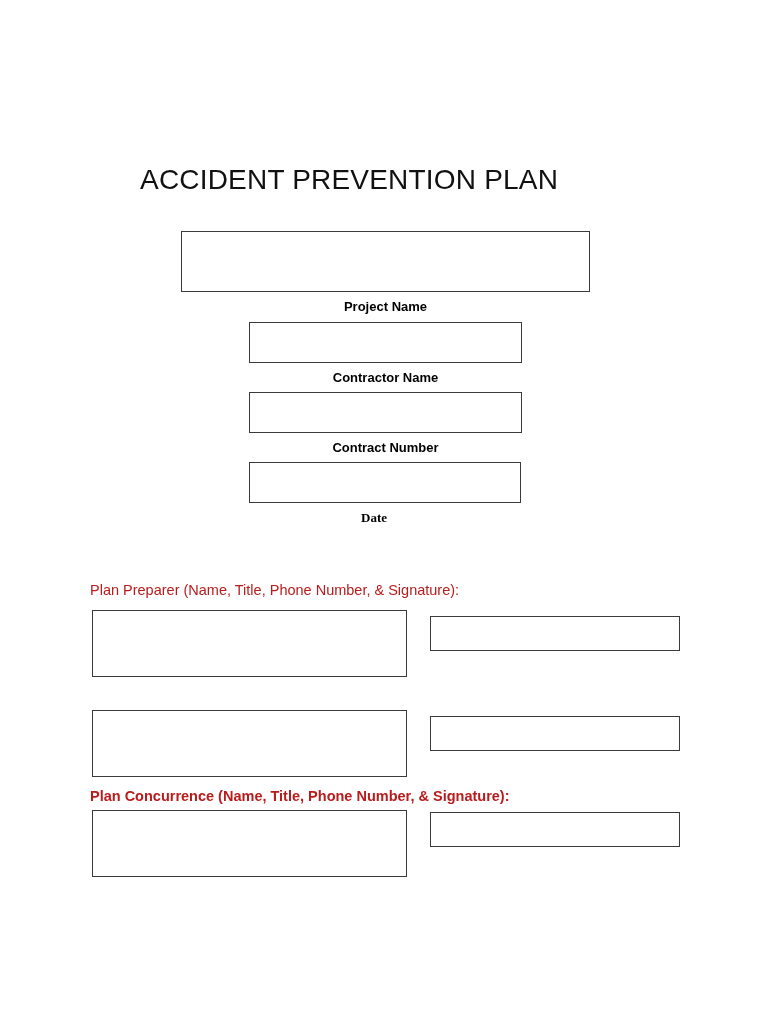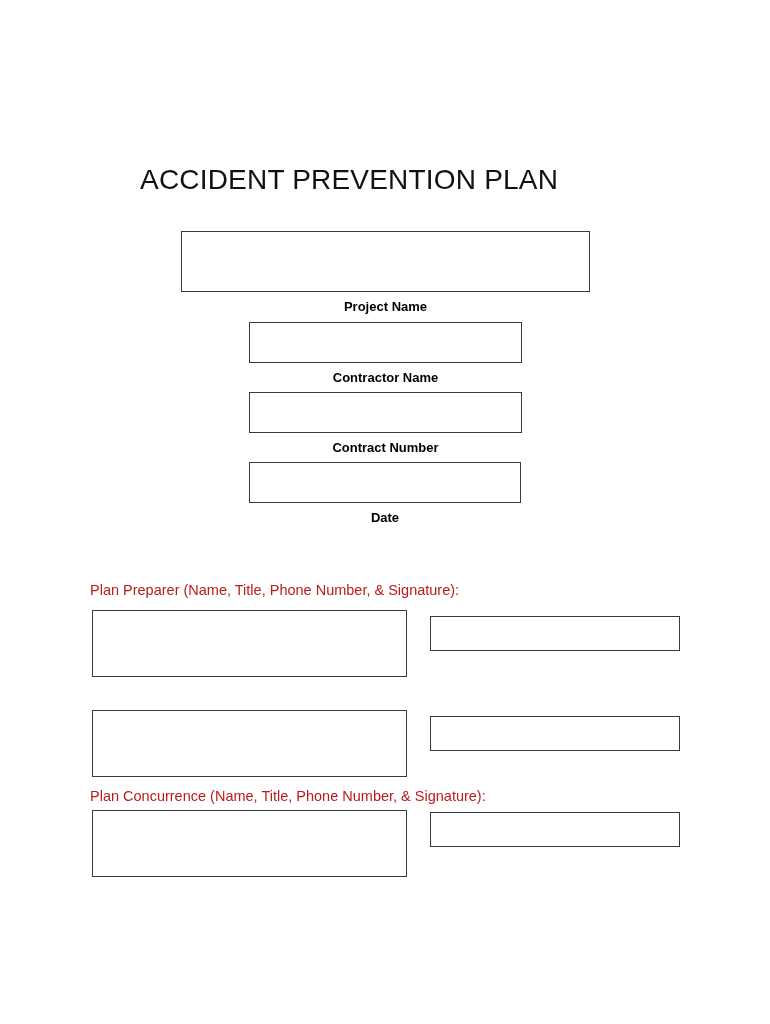--- a/index.html
+++ b/index.html
@@ -60,21 +60,21 @@
   .box-project    { left: 181px; top: 231px; width: 409px; height: 61px; }
   .cap-project    { left: 181px; top: 299px; width: 409px; }
 
   .box-contractor { left: 249px; top: 322px; width: 273px; height: 41px; }
   .cap-contractor { left: 249px; top: 370px; width: 273px; }
 
   .box-contract   { left: 249px; top: 392px; width: 273px; height: 41px; }
   .cap-contract   { left: 249px; top: 440px; width: 273px; }
 
   .box-date       { left: 249px; top: 462px; width: 272px; height: 41px; }
-  .cap-date       { left: 249px; top: 510px; width: 272px; }
+  .cap-date       { left: 238px; top: 510px; width: 272px; font-family: Liberation Serif, serif; }
 
   
   .sig-label {
     position: absolute;
     left: 90px;
     font-size: 14.5px;
     font-weight: 400;
     line-height: 18px;
     white-space: nowrap;
     color: #b91c1c;
@@ -98,21 +98,21 @@
   .lbl-preparer   { top: 581px; }
   .box-preparer-l { top: 610px; }
   .box-preparer-r { top: 616px; }
 
   
   .lbl-approver   { top: 682px; }
   .box-approver-l { top: 710px; }
   .box-approver-r { top: 716px; }
 
   
-  .lbl-concurrence   { top: 787px; }
+  .lbl-concurrence   { top: 787px; font-weight: bold; }
   .box-concurrence-l { top: 810px; }
   .box-concurrence-r { top: 812px; }
 </style>
 </head>
 <body>
 
 <div class="page">
 
   <div class="doc-title">ACCIDENT PREVENTION PLAN</div>
 

